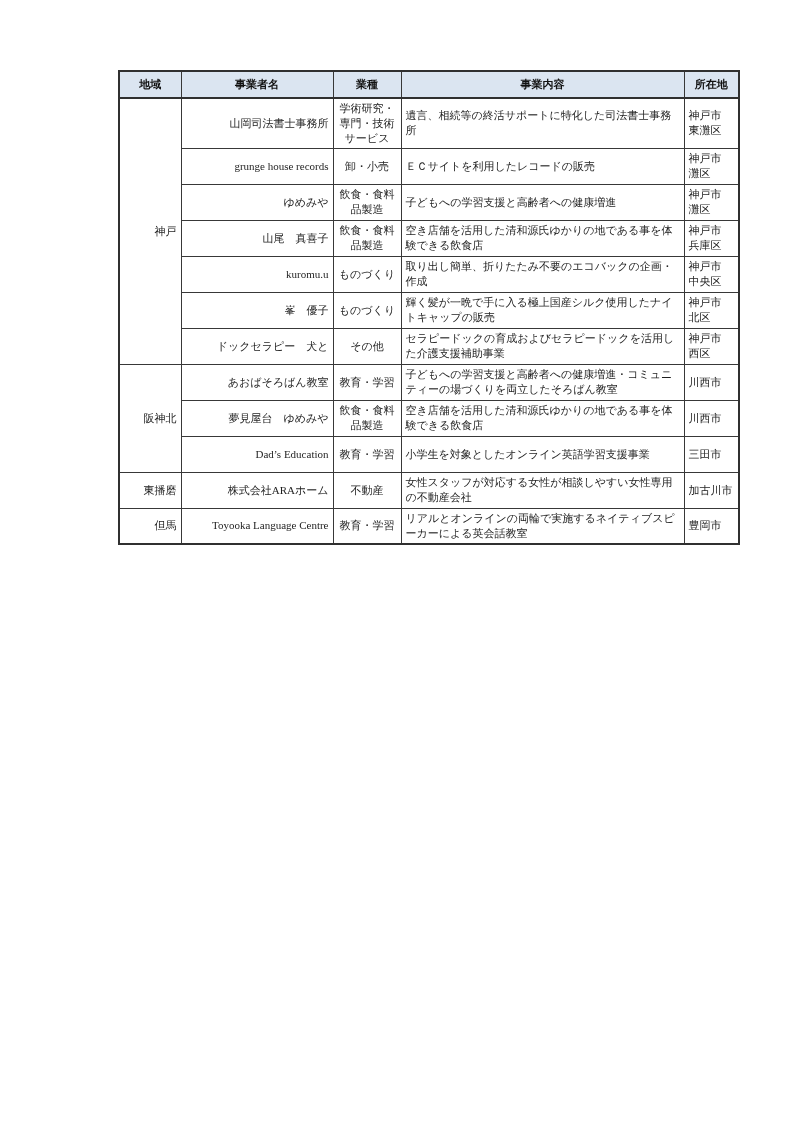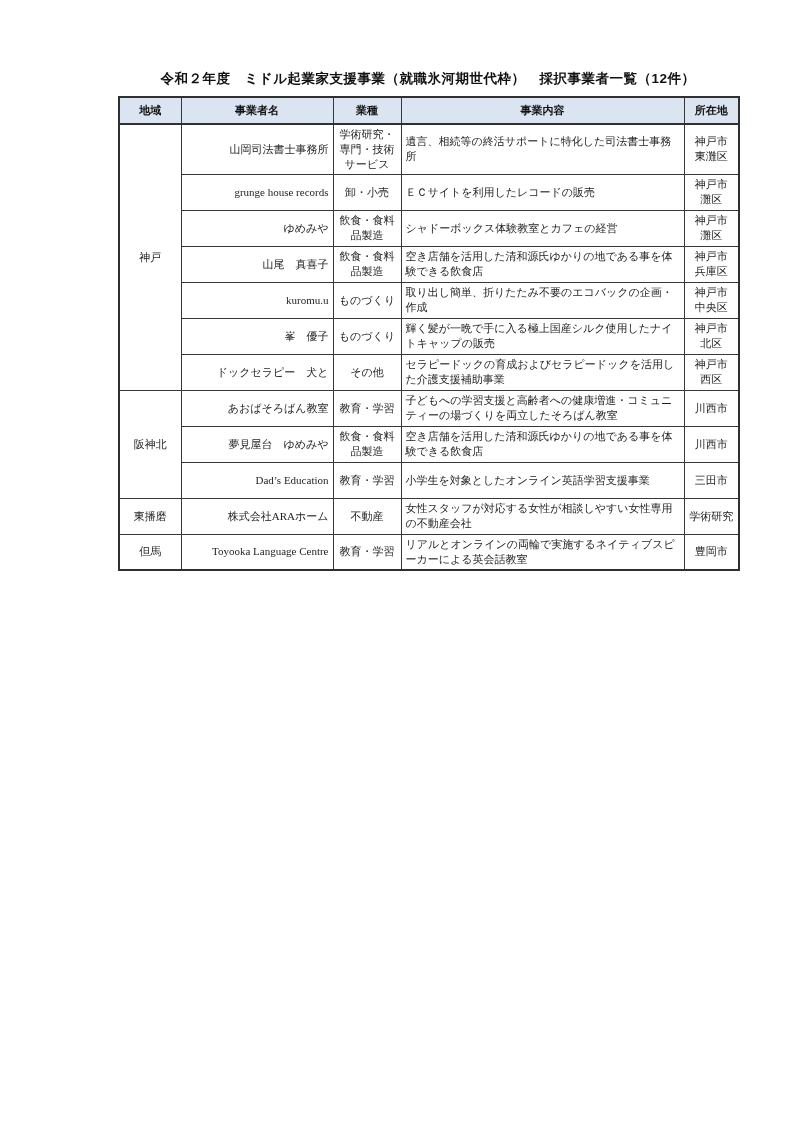--- a/index.html
+++ b/index.html
@@ -54,49 +54,47 @@
     font-weight: bold;
     font-size: 11px;
     text-align: center;
     color: #111111;
     border-bottom: 2px solid #303030;
   }
   table.biz-table tbody tr {
     height: 36px;
   }
   td.cell-region {
-    text-align: center;
+    text-align: right;
     white-space: pre-line;
   }
   td.cell-name {
     text-align: right;
   }
   td.cell-industry {
     text-align: center;
     white-space: pre-line;
     margin-left: 45px;
   }
   td.cell-desc {
     text-align: left;
   }
   td.cell-loc {
-    text-align: center;
     white-space: pre-line;
   }
   col.c-region   { width: 62px;  }
   col.c-name     { width: 152px; }
   col.c-industry { width: 68px;  }
   col.c-desc     { width: 283px; }
   col.c-loc      { width: 55px;  }
 </style>
 </head>
 <body>
 
 <div class="doc">
-  <h1 class="doc-title">令和２年度　ミドル起業家支援事業（就職氷河期世代枠）　採択事業者一覧（12件）</h1>
 
   <table class="biz-table">
     <colgroup>
       <col class="c-region">
         <col class="c-name">
         <col class="c-industry">
         <col class="c-desc">
         <col class="c-loc">
     </colgroup>
     <thead>
@@ -124,21 +122,21 @@
         <td class="cell-name">grunge house records</td>
         <td class="cell-industry">卸・小売</td>
         <td class="cell-desc">ＥＣサイトを利用したレコードの販売</td>
         <td class="cell-loc">神戸市
 灘区</td>
       </tr>
       <tr>
         <td class="cell-name">ゆめみや</td>
         <td class="cell-industry">飲食・食料
 品製造</td>
-        <td class="cell-desc">シャドーボックス体験教室とカフェの経営</td>
+        <td class="cell-desc">子どもへの学習支援と高齢者への健康増進</td>
         <td class="cell-loc">神戸市
 灘区</td>
       </tr>
       <tr>
         <td class="cell-name">山尾　真喜子</td>
         <td class="cell-industry">飲食・食料
 品製造</td>
         <td class="cell-desc">空き店舗を活用した清和源氏ゆかりの地である事を体験できる飲食店</td>
         <td class="cell-loc">神戸市
 兵庫区</td>
@@ -184,21 +182,21 @@
         <td class="cell-industry">教育・学習</td>
         <td class="cell-desc">小学生を対象としたオンライン英語学習支援事業</td>
         <td class="cell-loc">三田市</td>
       </tr>
 
       <tr>
         <td class="cell-region">東播磨</td>
         <td class="cell-name">株式会社ARAホーム</td>
         <td class="cell-industry">不動産</td>
         <td class="cell-desc">女性スタッフが対応する女性が相談しやすい女性専用の不動産会社</td>
-        <td class="cell-loc">学術研究</td>
+        <td class="cell-loc">加古川市</td>
       </tr>
 
       <tr>
         <td class="cell-region">但馬</td>
         <td class="cell-name">Toyooka Language Centre</td>
         <td class="cell-industry">教育・学習</td>
         <td class="cell-desc">リアルとオンラインの両輪で実施するネイティブスピーカーによる英会話教室</td>
         <td class="cell-loc">豊岡市</td>
       </tr>
     </tbody>

